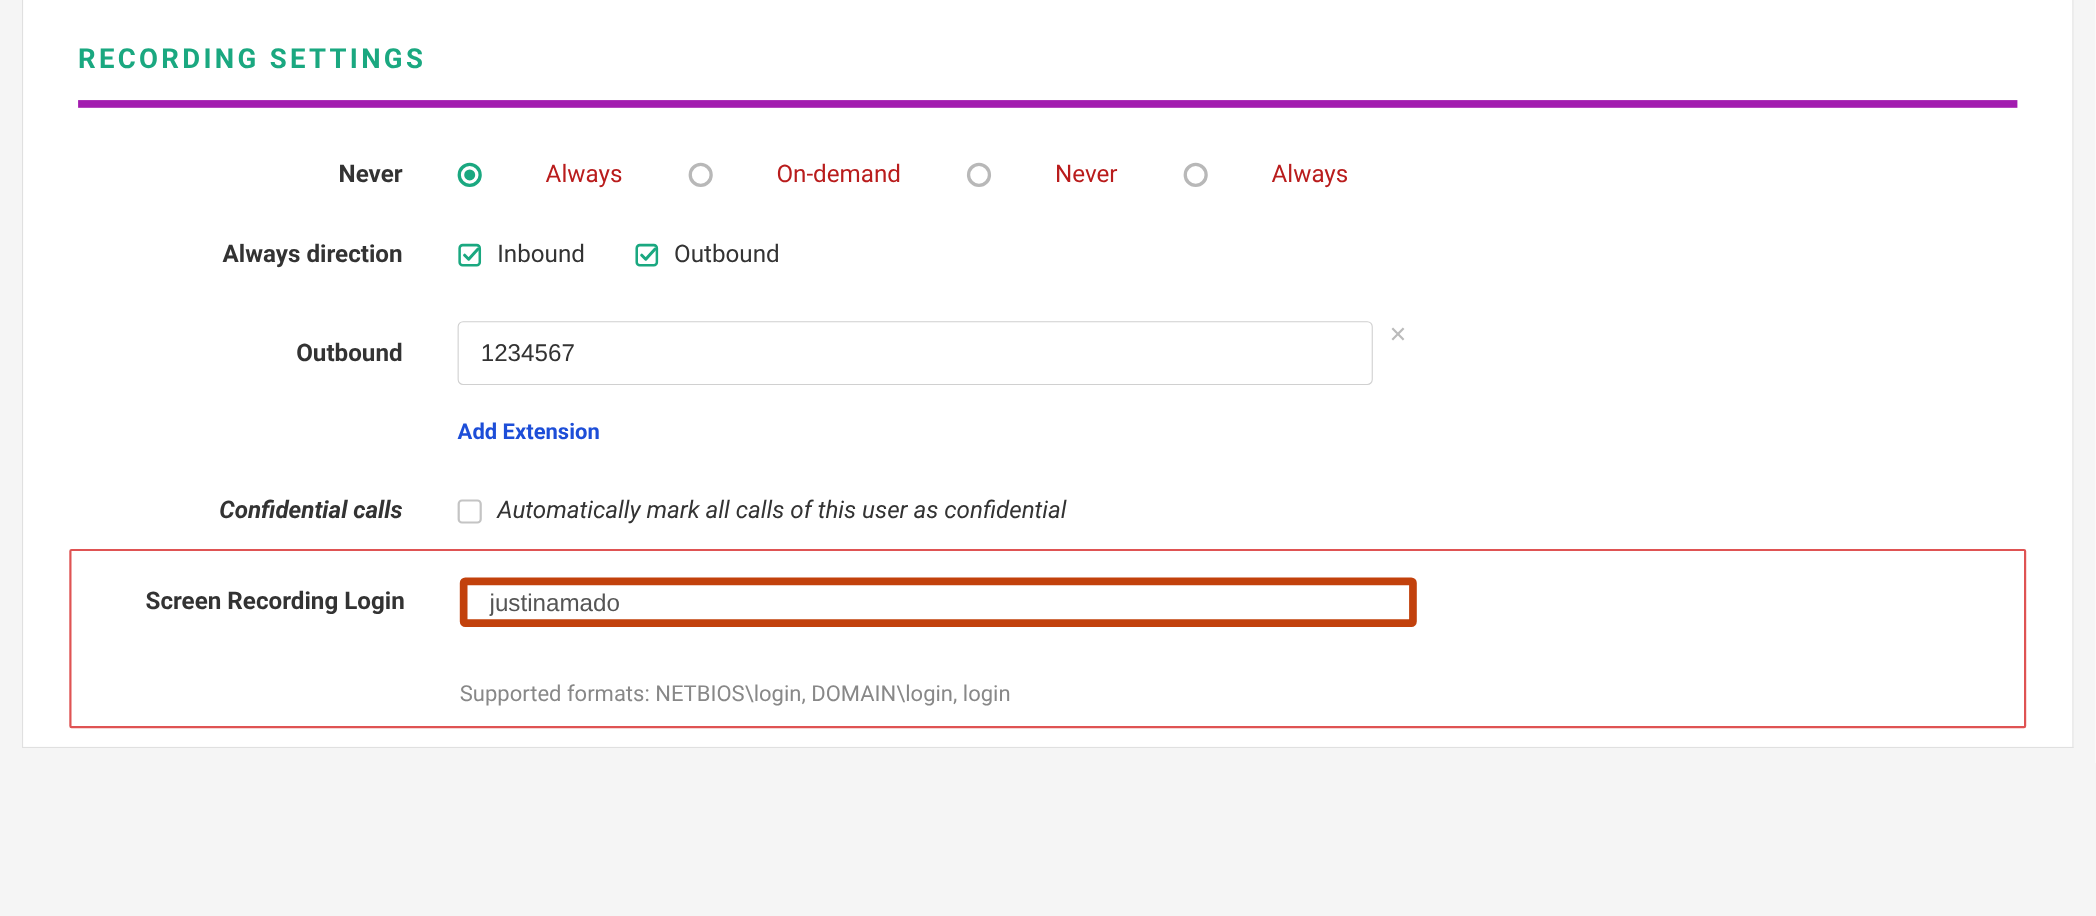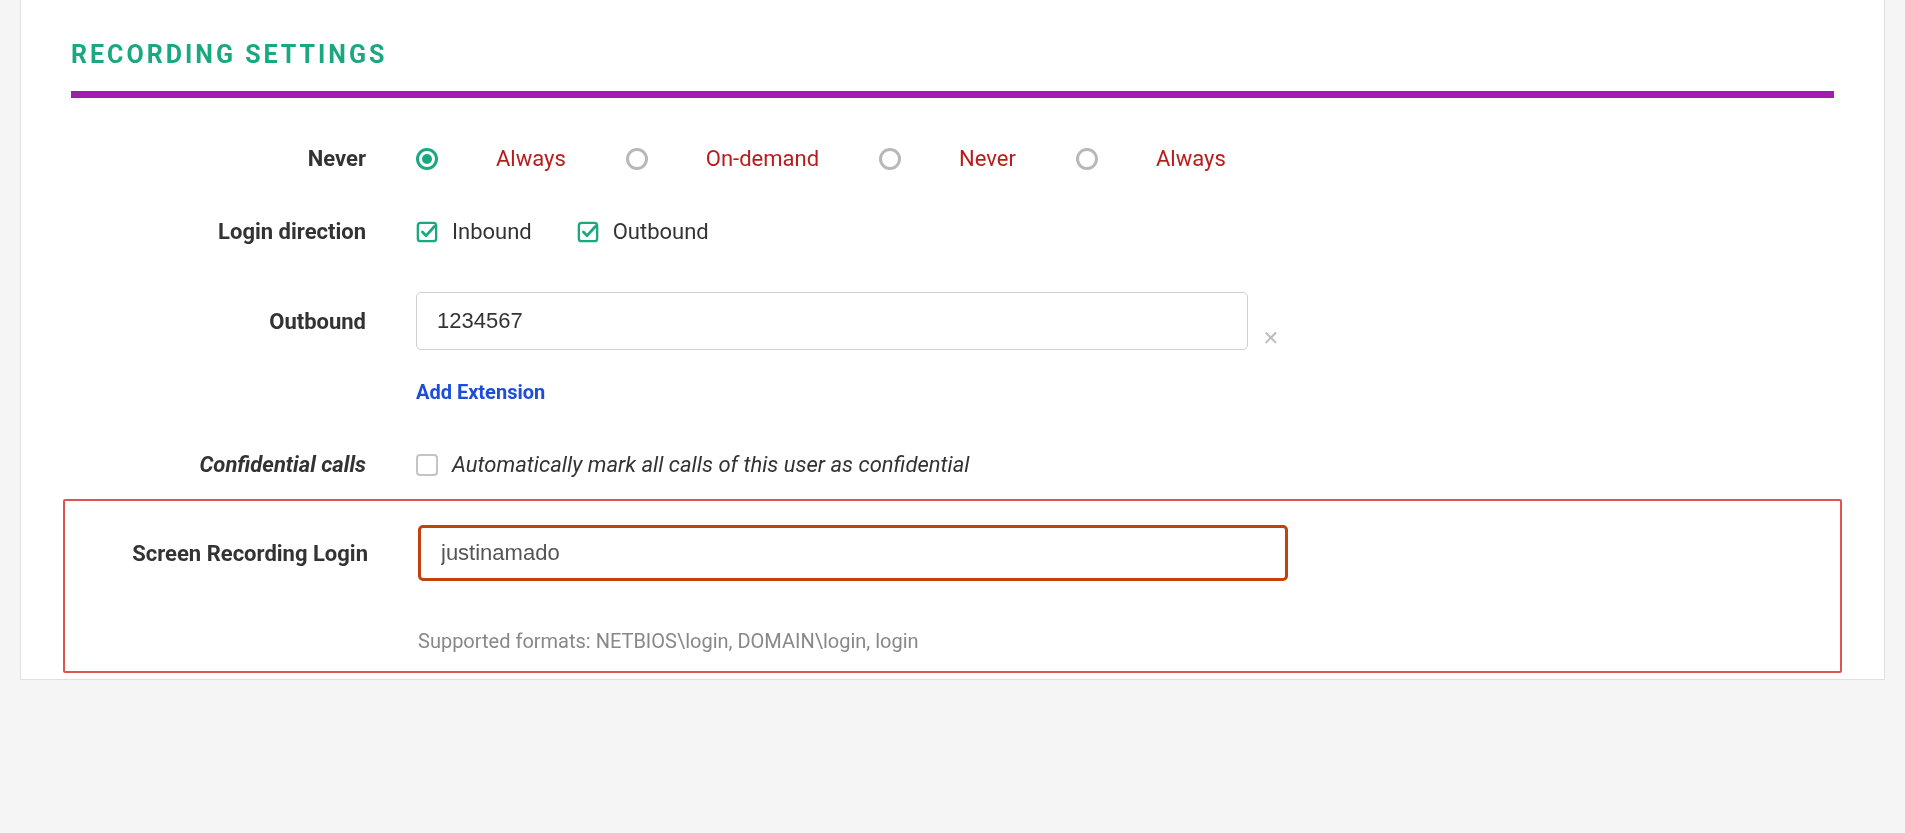--- a/index.html
+++ b/index.html
@@ -101,21 +101,21 @@
     }
     .checkbox-box.checked {
       color: #1aa880;
     }
     .checkbox-box.unchecked-plain {
       border: 2px solid #c4c4c4;
       border-radius: 4px;
     }
     .input-with-clear {
       display: flex;
-      align-items: flex-end;
+      align-items: flex-start;
       width: 100%;
       max-width: 870px;
     }
     .text-input {
       flex: 1;
       height: 58px;
       border: 1px solid #d0d0d0;
       border-radius: 5px;
       padding: 0 20px;
       font-size: 22px;
@@ -154,22 +154,22 @@
       padding: 24px 0 18px 0;
       margin-left: -8px;
       margin-right: -8px;
     }
     .highlight-box .form-row {
       padding: 0 8px;
     }
     .screen-input {
       width: 100%;
       max-width: 870px;
-      height: 56px;
-      border: 3px solid #c2410c;
+      height: 45px;
+      border: 7px solid #c2410c;
       border-radius: 5px;
       padding: 0 20px;
       font-size: 22px;
       color: #555555;
       outline: none;
     }
     .hint-row {
       display: flex;
       padding: 0 8px;
     }
@@ -206,21 +206,21 @@
         <span>Never</span>
       </label>
       <label class="radio-option">
         <span class="radio-circle"></span>
         <span>Always</span>
       </label>
     </div>
   </div>
 
   <div class="form-row">
-    <div class="form-label">Login direction</div>
+    <div class="form-label">Always direction</div>
     <div class="form-control-area">
       <label class="checkbox-option">
         <span class="checkbox-box checked">
           <svg class="check-svg" viewBox="0 0 24 24" fill="none" stroke="currentColor" stroke-width="3">
             <rect x="2" y="2" width="20" height="20" rx="3" ry="3" stroke-width="2.5"></rect>
             <path d="M7 12 L11 16 L20 6" stroke-width="3" stroke-linecap="round" stroke-linejoin="round" fill="none"></path>
           </svg>
         </span>
         <span>Inbound</span>
       </label>

